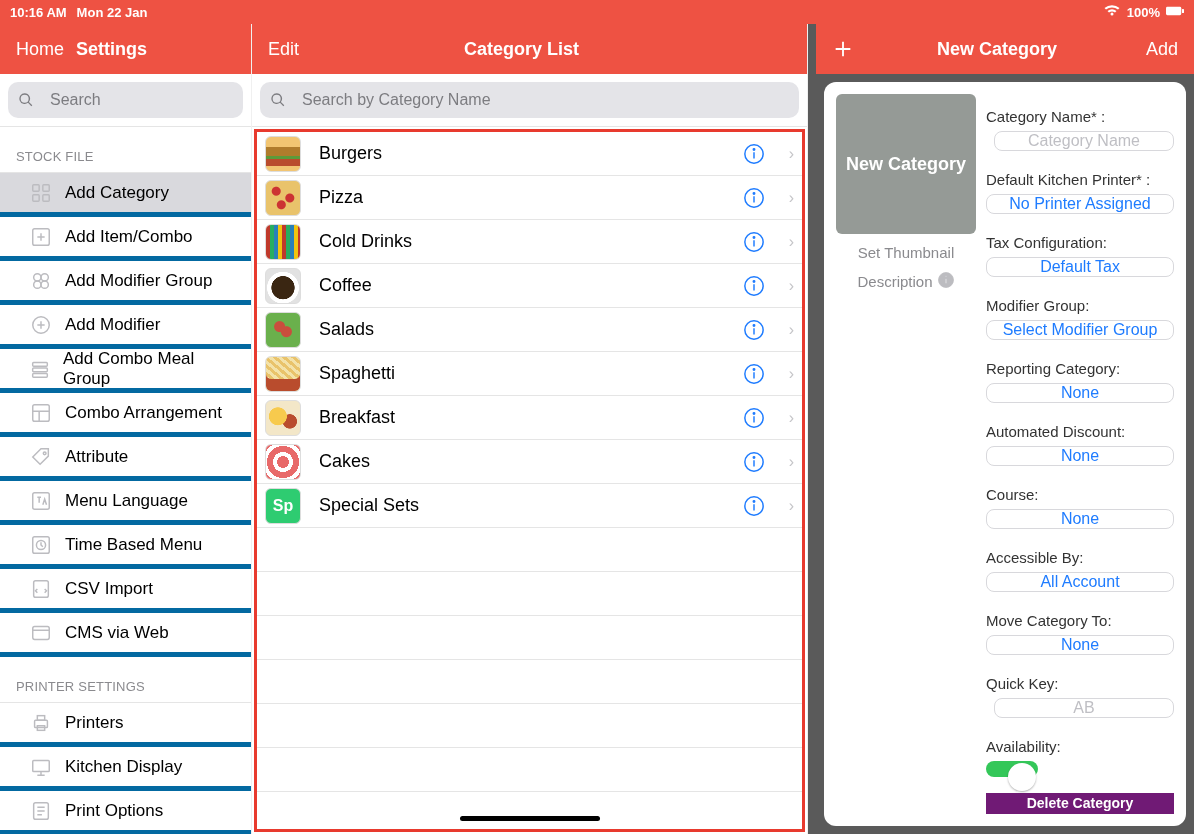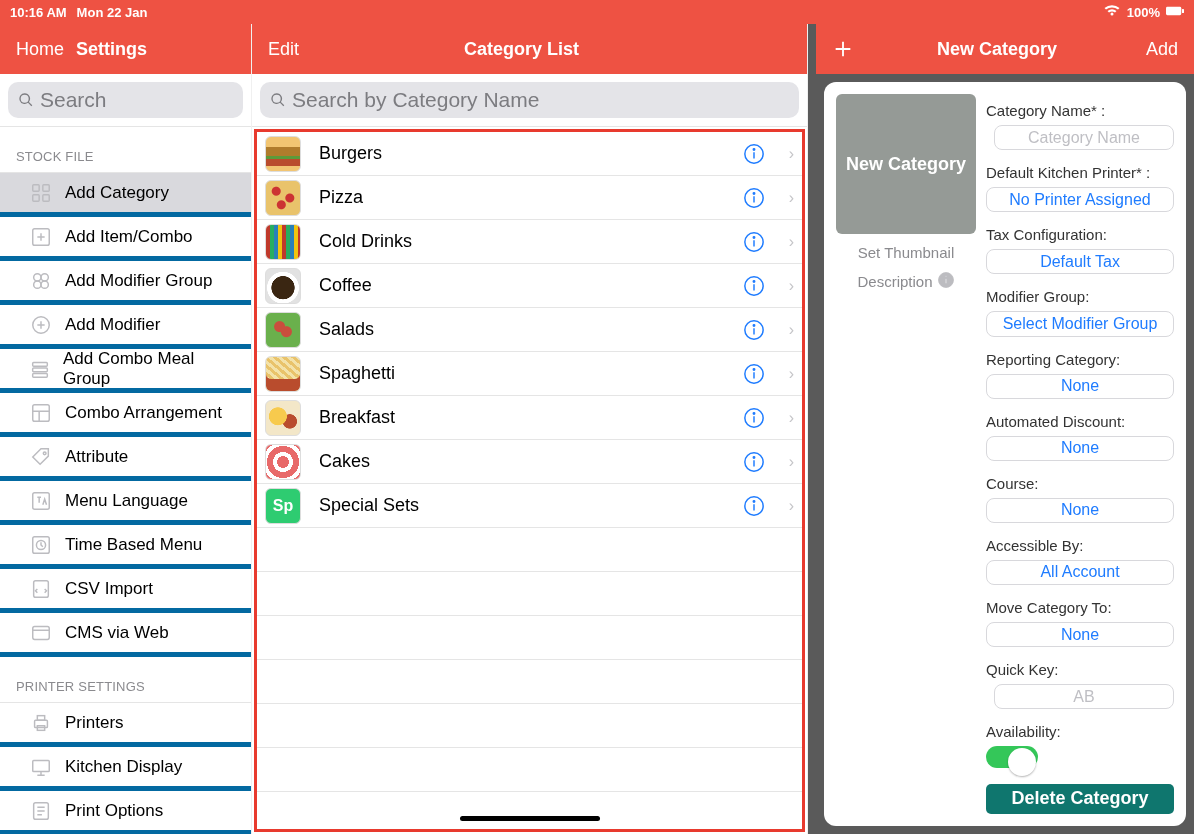--- a/index.html
+++ b/index.html
@@ -17,21 +17,21 @@
 .col-right { width: 386px; background: #5a5a5a; padding-left: 8px; }
 
 .nav-bar { height: 50px; background: #ee5243; color: #fff; display: flex; align-items: center; padding: 0 16px; font-size: 18px; position: relative; }
 .nav-title { position: absolute; left: 0; right: 16px; text-align: center; font-weight: 600; pointer-events: none; }
 .nav-left, .nav-right { z-index: 1; display: flex; align-items: center; gap: 12px; }
 .nav-right { margin-left: auto; }
 .nav-link { font-weight: 400; cursor: pointer; }
 .nav-bold { font-weight: 700; }
 
 .search-wrap { padding: 8px 8px; border-bottom: 1px solid #e5e5e5; }
-.search-field { background: #e4e4e8; border-radius: 10px; height: 36px; display: flex; align-items: center; padding: 0 10px; color: #7c7c80; font-size: 21px; gap: 6px; }
+.search-field { background: #e4e4e8; border-radius: 10px; height: 36px; display: flex; align-items: center; padding: 0 10px; color: #7c7c80; font-size: 16px; gap: 16px; }
 .search-icon-svg { width: 16px; height: 16px; fill: #7c7c80; }
 
 .section-header { font-size: 13px; color: #8a8a8e; padding: 22px 16px 8px; letter-spacing: .2px; border-bottom: 1px solid #e5e5e5; }
 .side-list { flex: 1; overflow: hidden; }
 .side-item { height: 44px; display: flex; align-items: center; gap: 12px; padding: 0 29px; border-bottom: 5px solid #0369a1; font-size: 17px; cursor: pointer; }
 .side-item.selected { background: #d9d9dd; }
 .side-icon { width: 24px; height: 24px; display: flex; align-items: center; justify-content: center; color: #bcbcc0; }
 .side-icon svg { width: 22px; height: 22px; fill: none; stroke: #bcbcc0; stroke-width: 1.6; }
 
 .mid-body { flex: 1; border: 3px solid #e83a2e; margin: 2px; overflow: hidden; position: relative; background: #fff; }
@@ -46,26 +46,26 @@
 .home-indicator { position: absolute; bottom: 8px; left: 50%; transform: translateX(-50%); width: 140px; height: 5px; background: #000; border-radius: 4px; }
 
 .right-card { background: #fff; margin: 8px; border-radius: 12px; flex: 1; display: flex; padding: 12px; gap: 10px; overflow: hidden; position: relative; }
 .thumb-col { width: 140px; display: flex; flex-direction: column; align-items: center; gap: 10px; }
 .thumb-box { width: 140px; height: 140px; background: #959a96; border-radius: 6px; color: #fff; font-size: 18px; font-weight: 600; display: flex; align-items: center; justify-content: center; text-align: center; padding: 4px; }
 .thumb-label { color: #8a8a8e; font-size: 15px; text-align: center; }
 .thumb-desc { color: #8a8a8e; font-size: 15px; display: flex; align-items: center; gap: 4px; }
 .info-grey svg { width: 18px; height: 18px; stroke: #bcbcc0; fill:#bcbcc0; }
 
 .form-col { flex: 1; display: flex; flex-direction: column; gap: 6px; font-size: 15px; overflow: auto; }
-.field-label { color: #333; margin-top: 8px; }
+.field-label { color: #333; margin-top: 14px; }
 .input-box { border: 1px solid #d8d8dc; border-radius: 8px; height: 36px; display:flex; align-items:center; justify-content:center; color:#bfbfc4; font-size:16px; padding:0 8px; text-align:center;margin-left:8px; }
 .select-btn { border: 1px solid #d8d8dc; border-radius: 8px; height: 36px; display:flex; align-items:center; justify-content:center; color:#1f7cff; font-size:16px; cursor:pointer; }
 .toggle { width: 52px; height: 32px; border-radius: 16px; background: #34c759; position: relative; }
 .toggle::after { content:""; position:absolute; right:2px; top:2px; width:28px; height:28px; border-radius:50%; background:#fff; box-shadow:0 1px 2px rgba(0,0,0,.3); }
-.delete-btn { margin-top: 10px; background: #0f766e; color: #fff; font-weight: 600; font-size: 18px; height: 44px; border-radius: 5px; display:flex; align-items:center; justify-content:center; cursor:pointer; }
+.delete-btn { margin-top: 10px; background: #701a75; color: #fff; font-weight: 600; font-size: 14px; height: 44px; border-radius: 0; display:flex; align-items:center; justify-content:center; cursor:pointer; }
 
 .plus-icon svg { width: 22px; height: 22px; stroke: #fff; stroke-width: 2; }
 
 .thumb-burger{ background: linear-gradient(#f2c572 30%, #b07c2c 30% 55%, #5c9a3a 55% 65%, #b94c2d 65% 85%, #f2c572 85%);}
 .thumb-pizza{ background: radial-gradient(circle at 30% 30%, #c33 4px, transparent 5px), radial-gradient(circle at 70% 50%, #c33 4px, transparent 5px), radial-gradient(circle at 45% 70%, #c33 4px, transparent 5px), #e9c36b;}
 .thumb-colddrinks{ background: repeating-linear-gradient(90deg,#c0392b 0 4px,#27ae60 4px 8px,#2980b9 8px 12px,#f1c40f 12px 16px);}
 .thumb-coffee{ background: radial-gradient(circle at 50% 55%, #3a2612 45%, #fff 47% 62%, #e2e2e2 64%);}
 .thumb-salads{ background: radial-gradient(circle at 40% 40%, #c94e3d 5px, transparent 6px), radial-gradient(circle at 60% 55%, #c94e3d 5px, transparent 6px), #6ab04c;}
 .thumb-spaghetti{ background: repeating-linear-gradient(40deg,#e9c36b 0 3px,#f3e2a9 3px 6px); box-shadow: inset 0 -12px 0 #b94c2d;}
 .thumb-breakfast{ background: radial-gradient(circle at 35% 45%, #f7ca4d 30%, transparent 32%), radial-gradient(circle at 70% 60%, #b94c2d 22%, transparent 24%), #f3e7c8;}

